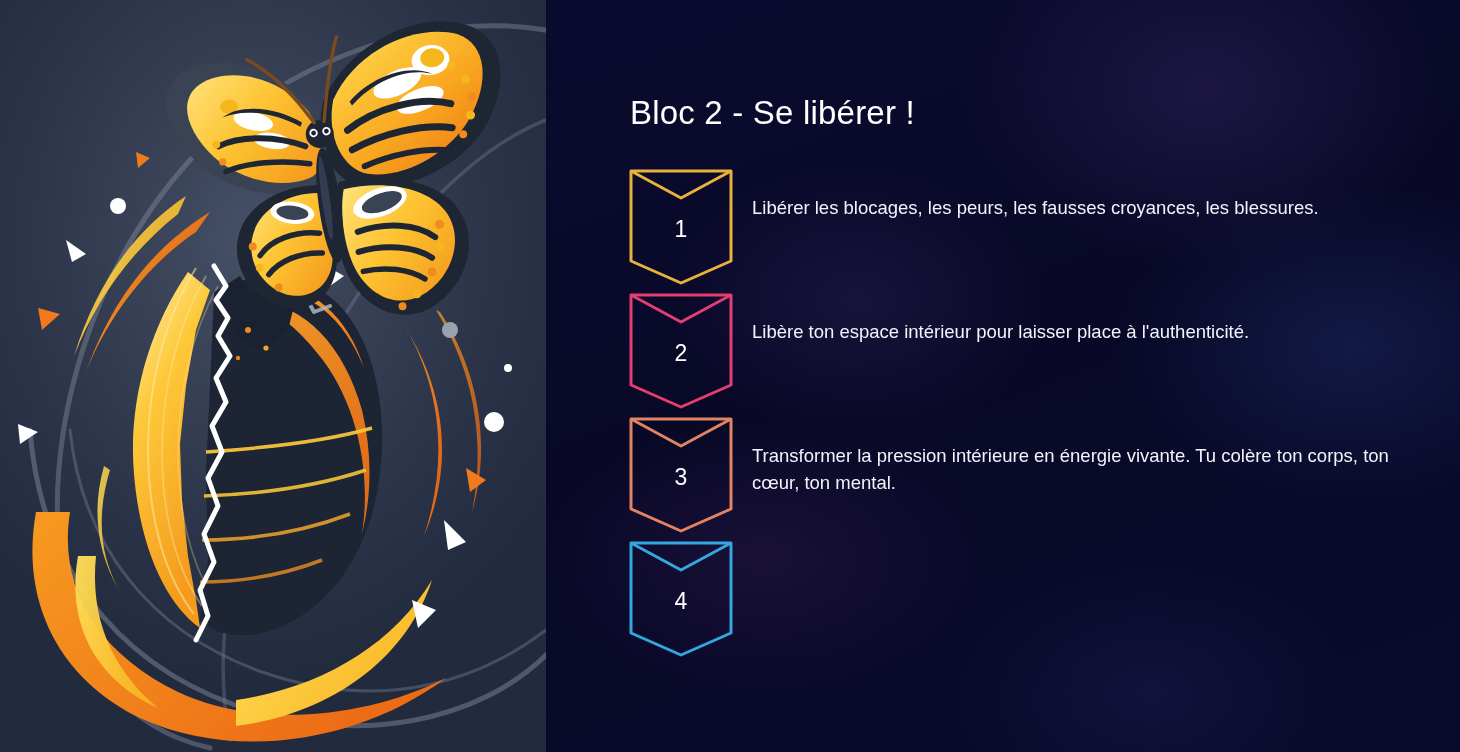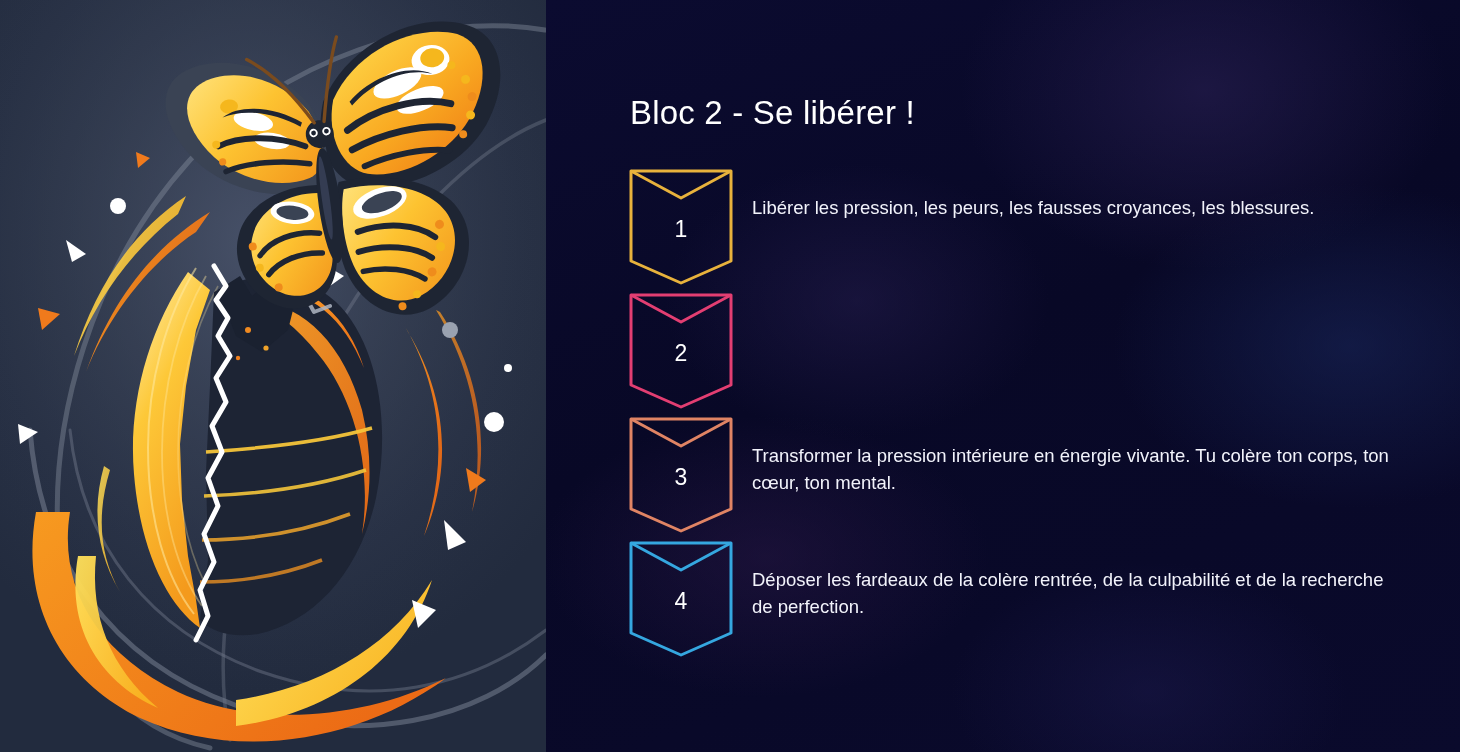--- a/index.html
+++ b/index.html
@@ -290,31 +290,32 @@
     <div id="steps">
 
       <div class="step-row">
         <div class="chevron-wrap">
           <svg viewBox="0 0 106 118" preserveAspectRatio="none">
             <polygon points="3,3 103,3 103,93 53,115 3,93" fill="none" stroke="#e8b23c" stroke-width="3" stroke-linejoin="round"></polygon>
             <polyline points="3,3 53,30 103,3" fill="none" stroke="#e8b23c" stroke-width="3" stroke-linejoin="round"></polyline>
           </svg>
           <div class="chevron-num">1</div>
         </div>
-        <div class="step-text">Libérer les pression, les peurs, les fausses croyances, les blessures.</div>
+        <div class="step-text">Libérer les blocages, les peurs, les fausses croyances, les blessures.</div>
       </div>
 
       <div class="step-row">
         <div class="chevron-wrap">
           <svg viewBox="0 0 106 118" preserveAspectRatio="none">
             <polygon points="3,3 103,3 103,93 53,115 3,93" fill="none" stroke="#e33e72" stroke-width="3" stroke-linejoin="round"></polygon>
             <polyline points="3,3 53,30 103,3" fill="none" stroke="#e33e72" stroke-width="3" stroke-linejoin="round"></polyline>
           </svg>
           <div class="chevron-num">2</div>
         </div>
+        <div class="step-text">Libère ton espace intérieur pour laisser place à l'authenticité.</div>
       </div>
 
       <div class="step-row">
         <div class="chevron-wrap">
           <svg viewBox="0 0 106 118" preserveAspectRatio="none">
             <polygon points="3,3 103,3 103,93 53,115 3,93" fill="none" stroke="#e08464" stroke-width="3" stroke-linejoin="round"></polygon>
             <polyline points="3,3 53,30 103,3" fill="none" stroke="#e08464" stroke-width="3" stroke-linejoin="round"></polyline>
           </svg>
           <div class="chevron-num">3</div>
         </div>
@@ -322,18 +323,17 @@
       </div>
 
       <div class="step-row">
         <div class="chevron-wrap">
           <svg viewBox="0 0 106 118" preserveAspectRatio="none">
             <polygon points="3,3 103,3 103,93 53,115 3,93" fill="none" stroke="#35a7e0" stroke-width="3" stroke-linejoin="round"></polygon>
             <polyline points="3,3 53,30 103,3" fill="none" stroke="#35a7e0" stroke-width="3" stroke-linejoin="round"></polyline>
           </svg>
           <div class="chevron-num">4</div>
         </div>
-        <div class="step-text">Déposer les fardeaux de la colère rentrée, de la culpabilité et de la recherche de perfection.</div>
       </div>
 
     </div>
   </div>
 </div>
 
 </body></html>

